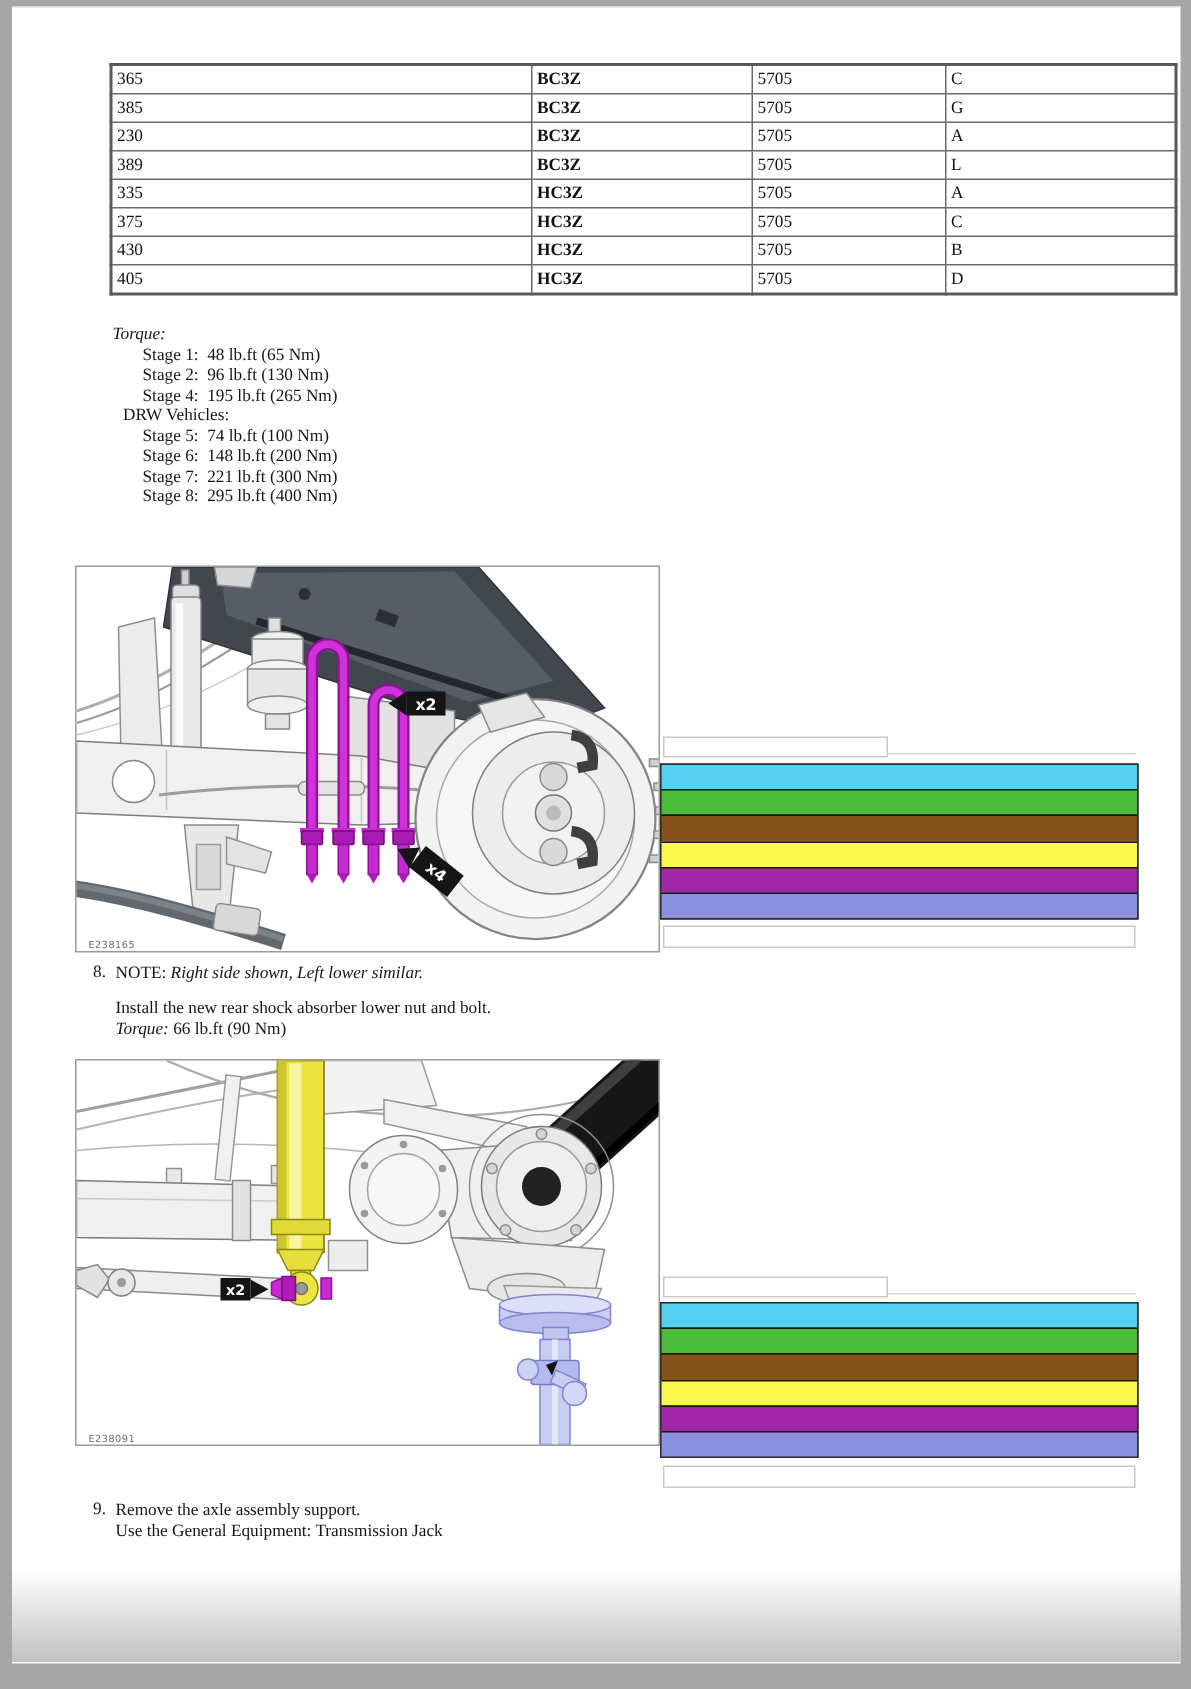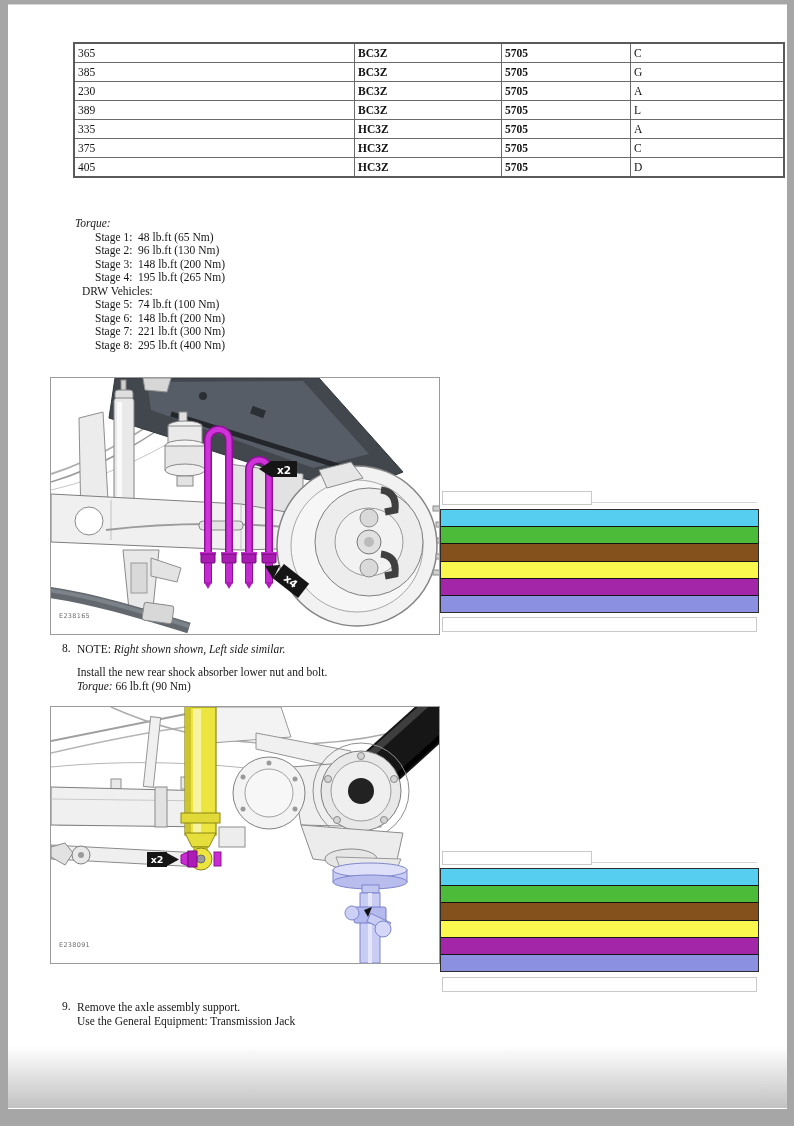--- a/index.html
+++ b/index.html
@@ -21,38 +21,38 @@
   
   table.parts{
     position:absolute;left:73px;top:42px;width:685px;
     border-collapse:collapse;table-layout:fixed;
     border:2px solid #5a5a5a;
   }
   table.parts td{
     border:1px solid #6a6a6a;height:18px;padding:0 2px 0 3px;
     font-size:11.5px;color:#121212;vertical-align:middle;line-height:12px;margin-left:16px;
   }
-  td.c0{width:274px;} td.c1{width:141px;font-weight:bold;} td.c2{width:123px;font-weight:bold;} td.c3{width:147px;}
+  td.c0{width:274px;} td.c1{width:141px;font-weight:bold;} td.c2{width:123px;} td.c3{width:147px;}
 
   
   .torque-block{left:75px;top:217px;width:320px;font-size:11.5px;color:#161616;}
   .torque-block .tline{line-height:13.5px;white-space:pre;}
   .torque-title{font-style:italic;}
   .tline.hdr{padding-left:7px;}
   .tline.stage{padding-left:4px;margin-left:16px;}
 
   
   .figure{
     width:388px;height:256px;background:#ffffff;border:1px solid #9b9b9b;
   }
   .fig1{left:50px;top:377px;}
   .fig2{left:50px;top:706px;}
   .figure svg{display:block;width:100%;height:100%;}
   .fig-code{
-    position:absolute;left:8px;bottom:14px;
+    position:absolute;left:8px;bottom:0;
     font-family:"DejaVu Sans", sans-serif;font-size:6.5px;color:#6e6e6e;letter-spacing:.3px;text-align:right;
   }
 
   
   .red-topbox{width:148px;height:12px;background:#ffffff;border:1px solid #c9c9c9;}
   .red-line{width:315px;height:1px;background:#d6d6d6;}
   .red-bars{
     width:317px;height:102px;border:1.5px solid #2d2d2d;background:#141414;
     display:flex;flex-direction:column;
   }
@@ -107,33 +107,38 @@
       <td class="c2">5705</td>
       <td class="c3">A</td>
     </tr>
     <tr>
       <td class="c0">375</td>
       <td class="c1">HC3Z</td>
       <td class="c2">5705</td>
       <td class="c3">C</td>
     </tr>
     <tr>
+      <td class="c0">430</td>
+      <td class="c1">HC3Z</td>
+      <td class="c2">5705</td>
+      <td class="c3">B</td>
+    </tr>
+    <tr>
       <td class="c0">405</td>
       <td class="c1">HC3Z</td>
       <td class="c2">5705</td>
       <td class="c3">D</td>
     </tr>
   </tbody>
 </table>
 
 <div class="abs torque-block">
   <div class="tline torque-title">Torque:</div>
   <div class="tline stage">Stage 1:  48 lb.ft (65 Nm)</div>
   <div class="tline stage">Stage 2:  96 lb.ft (130 Nm)</div>
-  <div class="tline stage">Stage 3:  148 lb.ft (200 Nm)</div>
   <div class="tline stage">Stage 4:  195 lb.ft (265 Nm)</div>
   <div class="tline hdr">DRW Vehicles:</div>
   <div class="tline stage">Stage 5:  74 lb.ft (100 Nm)</div>
   <div class="tline stage">Stage 6:  148 lb.ft (200 Nm)</div>
   <div class="tline stage">Stage 7:  221 lb.ft (300 Nm)</div>
   <div class="tline stage">Stage 8:  295 lb.ft (400 Nm)</div>
 </div>
 
 <div class="abs figure fig1">
   <svg viewBox="0 0 388 256">
@@ -278,21 +283,21 @@
   <div class="bar" style="background: rgb(132, 80, 27);"></div>
   <div class="bar" style="background: rgb(250, 247, 78);"></div>
   <div class="bar" style="background: rgb(163, 38, 168);"></div>
   <div class="bar" style="background: rgb(139, 144, 224);"></div>
 </div>
 <div class="abs red-botbox" style="left:442px;top:617px;"></div>
 
 <div class="abs step step8">
   <span class="num">8.</span>
   <div class="content">
-    <div><span class="note-label">NOTE:</span><span class="note-text"> Right shown shown, Left side similar.</span></div>
+    <div><span class="note-label">NOTE:</span><span class="note-text"> Right side shown, Left lower similar.</span></div>
     <div class="para">Install the new rear shock absorber lower nut and bolt.</div>
     <div><span class="torque-label">Torque:</span><span> 66 lb.ft (90 Nm)</span></div>
   </div>
 </div>
 
 <div class="abs figure fig2">
   <svg viewBox="0 0 388 256">
 
     <g fill="none">
       <path d="M0,34 L150,4" stroke="#a0a0a0" stroke-width="2"></path>

